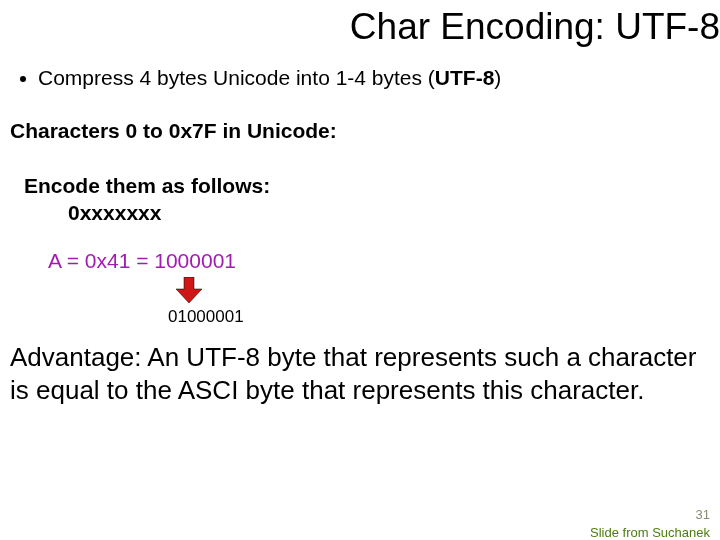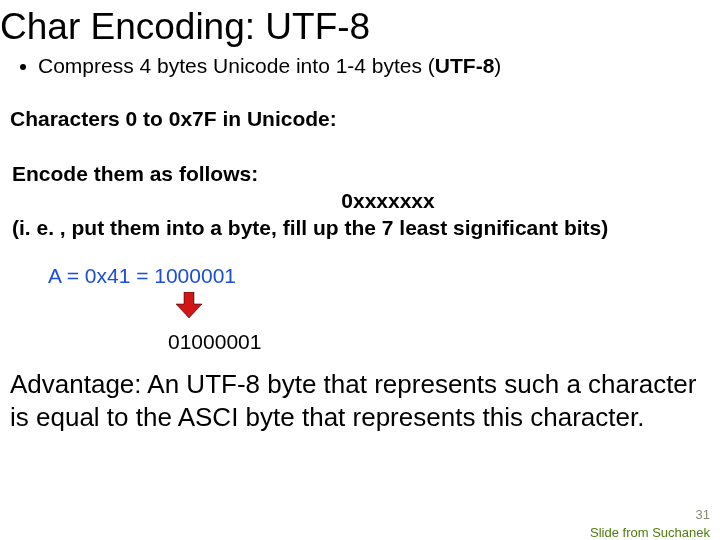--- a/index.html
+++ b/index.html
@@ -13,56 +13,56 @@
     overflow: hidden;
     position: relative;
   }
   .slide {
     position: relative;
     width: 720px;
     height: 540px;
     box-sizing: border-box;
   }
   .title {
-    text-align: left;
+    text-align: right;
     font-size: 37px;
     font-weight: 400;
     padding-top: 6px;
   }
   .bullet-row {
     display: flex;
     align-items: flex-start;
     font-size: 21px;
-    margin: 6px 0 0 20px;
+    margin: 18px 0 0 20px;
   }
   .bullet-dot {
     width: 6px;
     height: 6px;
     background: #000;
     border-radius: 50%;
     margin-top: 10px;
     margin-right: 12px;
     flex: 0 0 auto;
   }
   .block {
     font-size: 21px;
     line-height: 1.28;
     font-weight: bold;
   }
   .b1 { margin: 28px 0 0 10px; }
-  .b2 { margin: 28px 0 0 12px; }
-  .indent { padding-left: 44px; text-align: center; }
+  .b2 { margin: 28px 0 0 24px; }
+  .indent { padding-left: 44px; }
   .red {
-    color: #1d4ed8;
+    color: #a21caf;
     font-size: 21px;
     margin: 22px 8px 0 48px;
   }
   .binary {
-    font-size: 21px;
-    margin: 8px 0 0 168px;
+    font-size: 17px;
+    margin: 0 0 0 168px;
   }
   .arrow {
     margin: 4px 0 0 174px;
   }
   .adv {
     font-size: 26px;
     line-height: 1.28;
     margin: 14px 0 0 10px;
   }
   .slidenum {
@@ -96,21 +96,20 @@
 
   <div class="block b1">
     <div>
       <span>Characters   </span><span>0 to 0x7F</span><span>   in Unicode:</span>
     </div>
   </div>
 
   <div class="block b2">
     <div>Encode them as follows:</div>
     <div class="indent">0xxxxxxx</div>
-    <div>(i. e. , put them into a byte, fill up the 7 least significant bits)</div>
   </div>
 
   <div class="red">A = 0x41 = 1000001</div>
 
   <div class="arrow">
     <svg width="30" height="26" viewBox="0 0 30 26">
       <path d="M10 0 H20 V12 H28 L15 26 L2 12 H10 Z" fill="#d01616" stroke="#000" stroke-width="0.5"></path>
     </svg>
   </div>
 

